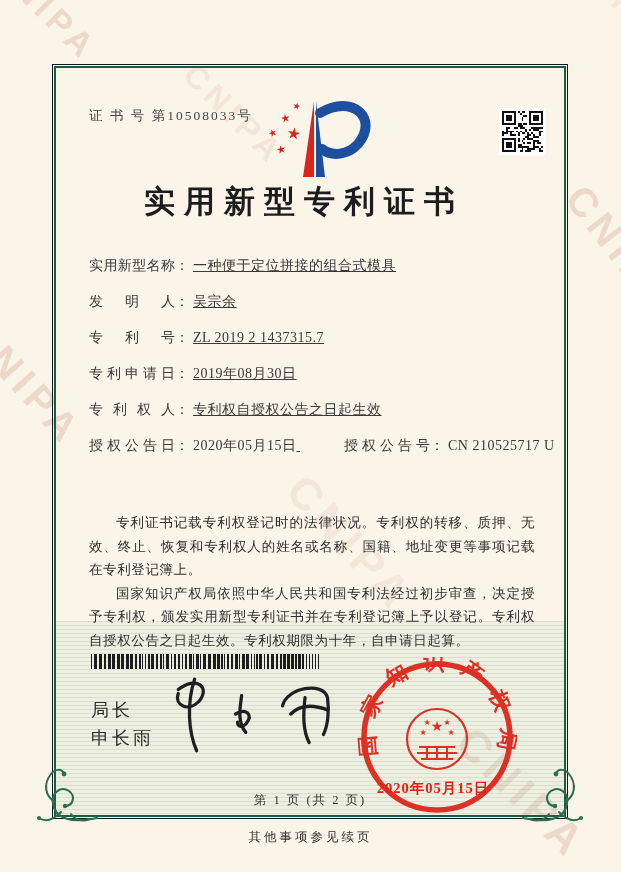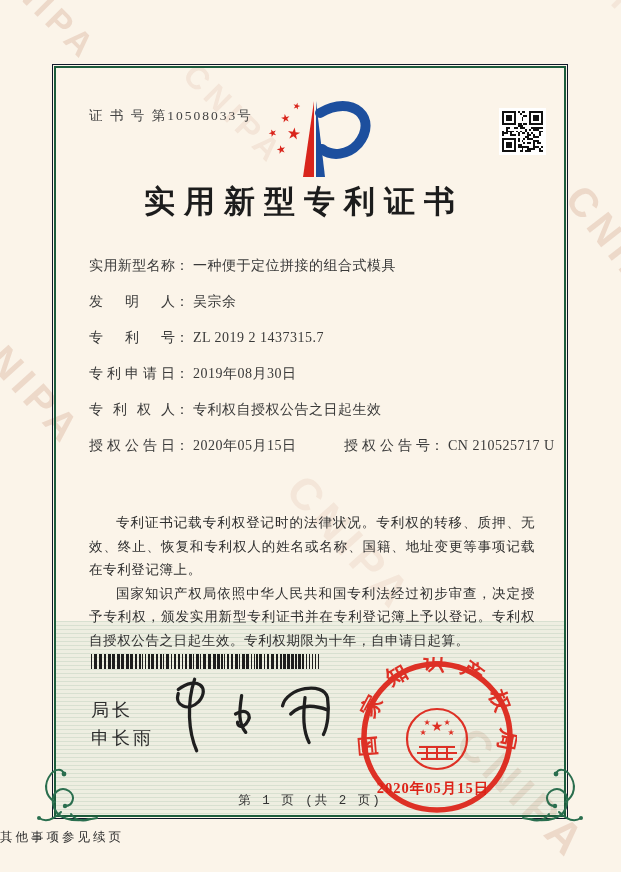--- a/index.html
+++ b/index.html
@@ -27,41 +27,41 @@
     background:
       repeating-linear-gradient(180deg, rgba(58,120,88,0.12) 0px, rgba(58,120,88,0.12) 1px, rgba(58,120,88,0) 1px, rgba(58,120,88,0) 4px),
       rgba(205,224,206,0.28);
   }
   .cert-no { position:absolute; left:36px; top:42px; font-size:13.5px; letter-spacing:2px; color:#444; }
   .logo { position:absolute; left:206px; top:28px; width:122px; height:90px; }
   .qr { position:absolute; left:446px; top:43px; width:47px; height:47px; background:#fff; padding:3px; }
   .qr svg { width:100%; height:100%; display:block; }
   .title { position:absolute; left:0; right:12px; top:116px; text-align:center;
     font-size:31px; font-weight:bold; letter-spacing:9px; color:#1c1c1c; }
-  .fields { position:absolute; left:36px; right:26px; top:190px; font-size:14px; }
+  .fields { position:absolute; left:36px; right:26px; top:190px; font-size:14px;text-decoration:underline; }
   .frow { height:36px; line-height:22px; white-space:nowrap; }
   .fpair { display:inline-block; }
   .fpair.second { margin-left:44px; }
   .flabel { display:inline-block; width:86px; text-align:justify; text-align-last:justify; vertical-align:top; }
   .fcolon { display:inline-block; margin-right:4px; }
   .fvalue { letter-spacing:0.5px; }
   .paras { position:absolute; left:36px; right:32px; top:446px;
     font-size:13.5px; line-height:23.5px; text-align:justify; letter-spacing:0.6px; color:#2f2f2f; }
   .paras p { text-indent:2em; }
   .barcode { position:absolute; left:38px; top:589px; width:228px; height:15px; }
   .barcode svg { width:100%; height:100%; display:block; }
   .signer { position:absolute; left:38px; font-size:18px; letter-spacing:3px; color:#2d2d2d; }
   .signer.t1 { top:633px; } .signer.t2 { top:661px; }
   .signature { position:absolute; left:100px; top:604px; width:210px; height:92px; }
   .seal { position:absolute; left:304px; top:592px; width:160px; height:160px; opacity:0.93; }
   .seal-date { position:absolute; left:310px; top:714px; width:140px; text-align:center;
     color:#dd2318; font-size:14.5px; font-weight:bold; letter-spacing:1px; }
   .page-footer { position:absolute; left:0; right:0; top:727px; text-align:center;
-    font-size:12.5px; letter-spacing:2px; color:#333;font-family:Liberation Mono, monospace; }
-  .note { position:absolute; left:0; right:0; top:829px; text-align:left;
+    font-size:12.5px; letter-spacing:2px; color:#333; }
+  .note { position:absolute; left:0; right:0; top:829px; text-align:center;
     font-size:12.5px; letter-spacing:3px; color:#2f2f2f; z-index:3; }
   .flourish { position:absolute; width:70px; height:70px; z-index:3; }
   .flourish.bl { left:-22px; bottom:-14px; }
   .flourish.br { right:-22px; bottom:-14px; transform:scaleX(-1); }
 </style>
 </head>
 <body>
 
 <div class="watermark" style="left:-22px; top:-12px; font-size:34px; transform:rotate(45deg);">CNIPA</div>
 <div class="watermark" style="left:170px; top:96px; font-size:32px; transform:rotate(45deg); opacity:0.55;">CNIPA</div>

